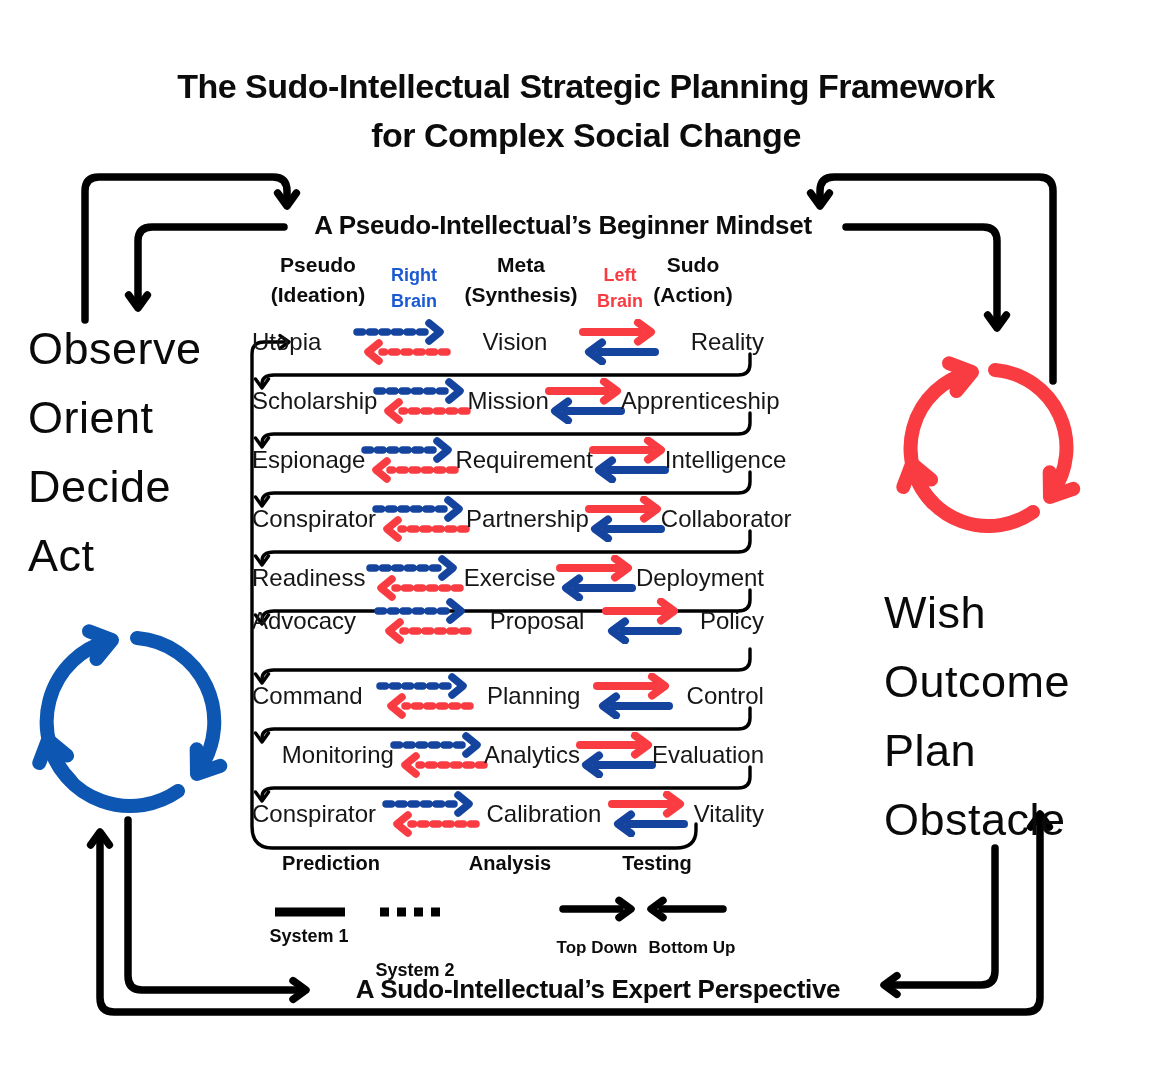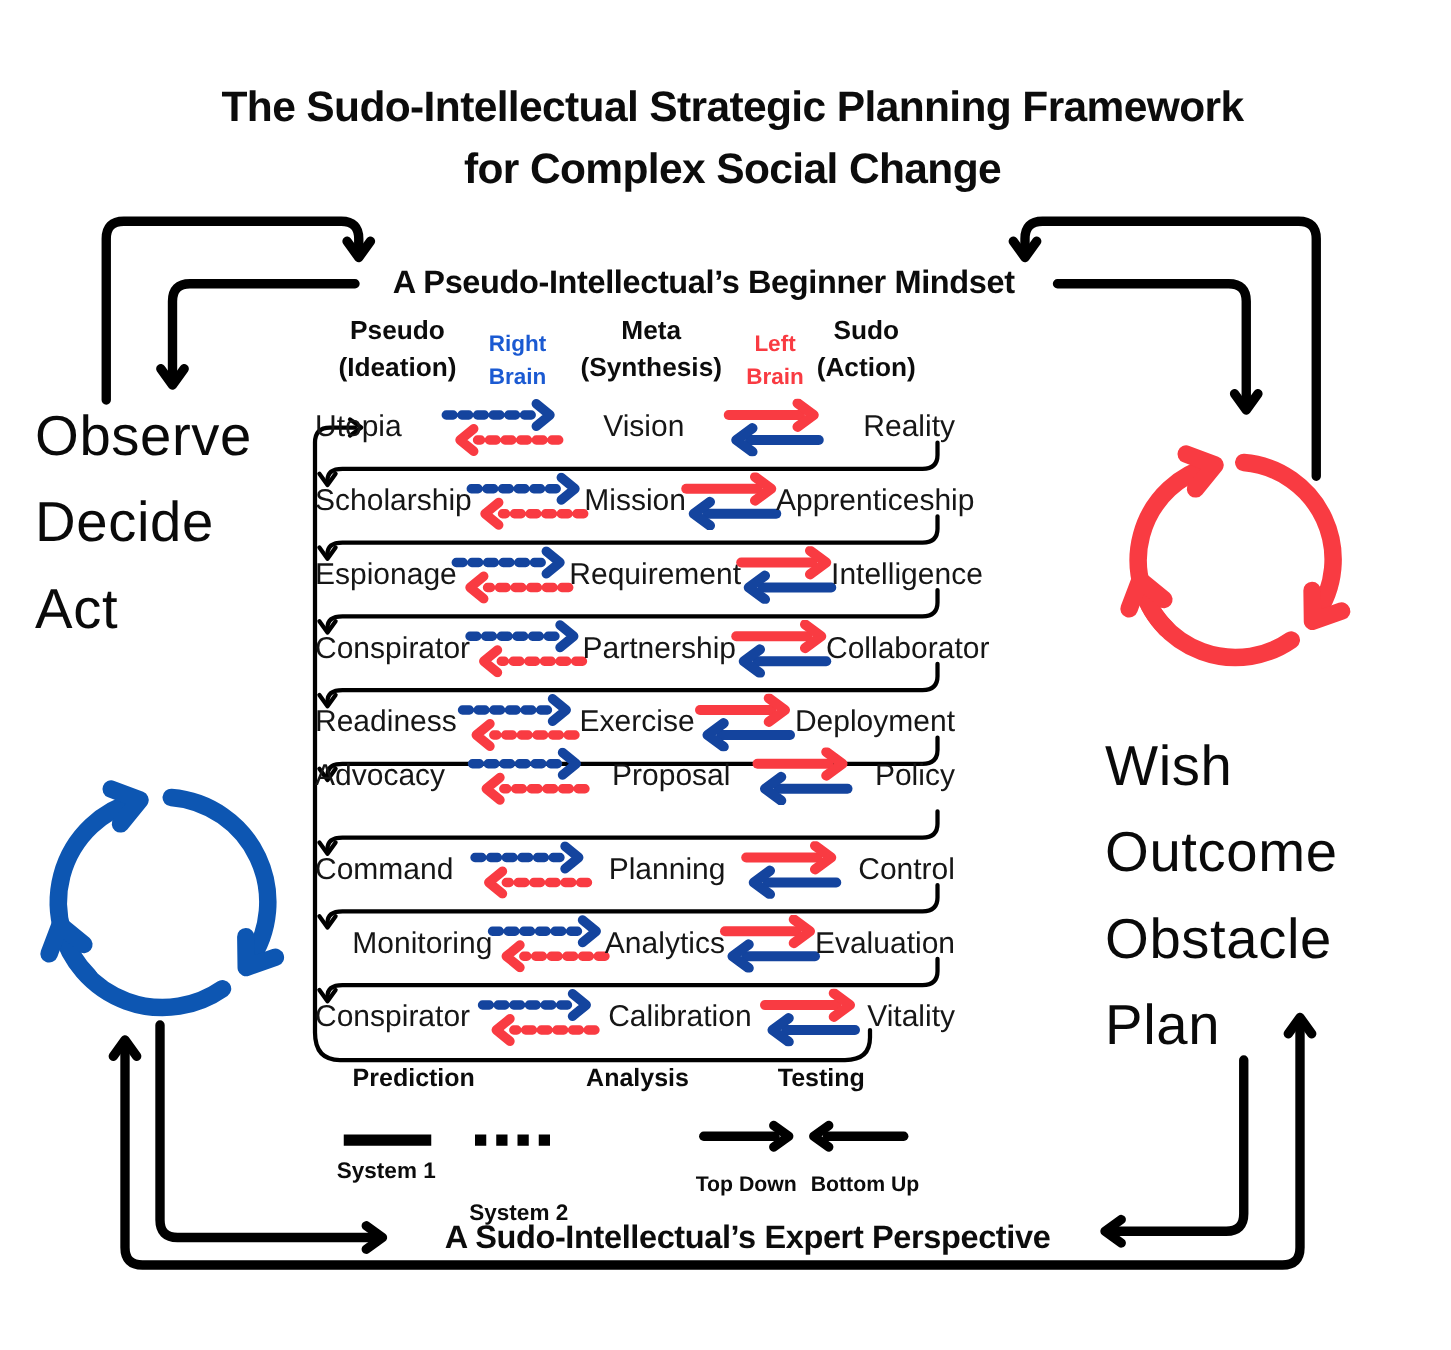--- a/index.html
+++ b/index.html
@@ -303,23 +303,24 @@
   <div class="abs footlbl f-ana">Analysis</div>
   <div class="abs footlbl f-test">Testing</div>
 
   <div class="abs leglbl l-s1">System 1</div>
   <div class="abs leglbl l-s2">System 2</div>
   <div class="abs leglbl l-td">Top Down</div>
   <div class="abs leglbl l-bu">Bottom Up</div>
 
   <div class="abs bigwords ooda">
     <div>Observe</div>
+    <div>Orient</div>
     <div>Decide</div>
     <div>Act</div>
   </div>
   <div class="abs bigwords woop">
     <div>Wish</div>
     <div>Outcome</div>
+    <div>Plan</div>
     <div>Obstacle</div>
-    <div>Plan</div>
   </div>
 
 </div>
 
 </body></html>

